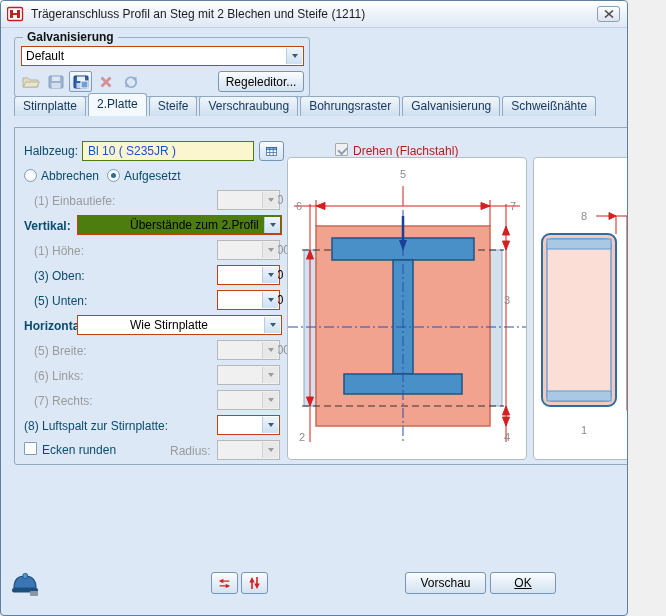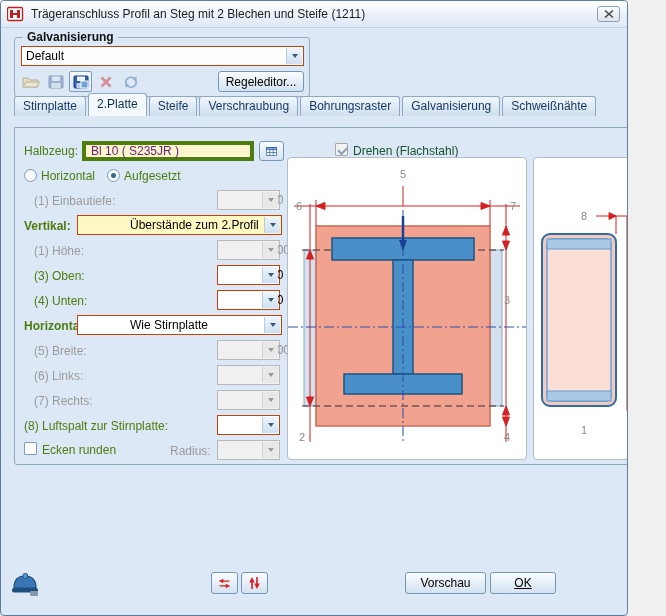--- a/index.html
+++ b/index.html
@@ -72,54 +72,54 @@
   .tab.active{
     height:23px;line-height:21px;background:#f4f9fd;color:#0c2f55;
   }
 
   
   .content{
     position:absolute;left:13px;top:126px;width:639px;height:338px;
     border:1px solid #8fa9c2;border-radius:0 3px 3px 3px;background:#dce8f5;
   }
 
-  .lbl{font-size:12px;color:#4d7c0f;white-space:nowrap;}
+  .lbl{font-size:12px;color:#0c4a6e;white-space:nowrap;}
   .lbl.strong{font-weight:bold;}
-  .dimtext{color:#14532d;}
+  .dimtext{color:#b91c1c;}
 
   
   .combo{
     position:relative;height:20px;background:#fff;
     border:1px solid #c2410c;font-size:12px;display:flex;align-items:center;
   }
   .combo .combo-text{
     padding:0 18px 0 4px;overflow:hidden;white-space:nowrap;color:#000;
   }
   .combo .arrow{
     position:absolute;right:1px;top:1px;bottom:1px;width:16px;
     background:linear-gradient(#eef5fc,#cfe0f2);border-left:1px solid #b7cce2;
     display:flex;align-items:center;justify-content:center;
   }
   .combo .arrow::after{
     content:"";border-left:3.5px solid transparent;border-right:3.5px solid transparent;
     border-top:4.5px solid #3c5a74;
   }
-  .combo.tinted{background:#fef9c3;}
+  .combo.tinted{background:#4d7c0f;}
   .disabled .combo, .combo.disabled{
     background:#f0f0f0;border-color:#b9b9b9;
   }
   .disabled .combo .combo-text{color:#8f8f8f;}
   .disabled .combo .arrow{background:#e8e8e8;border-left-color:#d2d2d2;}
   .disabled .combo .arrow::after{border-top-color:#9a9a9a;}
   .disabled .lbl{color:#9b9b9b;}
 
   
   .yellow-input{
-    position:absolute;height:20px;background:#fbf6cd;border:4px solid #4d7c0f;
-    font-size:12px;display:flex;align-items:center;padding:0 5px;color:#701a75;
+    position:absolute;height:20px;background:#fbf6cd;border:1px solid #4d7c0f;
+    font-size:12px;display:flex;align-items:center;padding:0 5px;color:#1d4ed8;
   }
 
   
   .checkbox{
     position:absolute;width:13px;height:13px;background:#fff;
     border:1px solid #7f9db9;border-radius:1px;
   }
   .checkbox.disabled{background:#f1f1f1;border-color:#a9a9a9;}
   .checkbox.checked::after{
     content:"";position:absolute;left:2px;top:2.5px;width:7px;height:3.5px;
@@ -256,21 +256,21 @@
         <rect x="0.5" y="0.5" width="15" height="3.5" fill="#7fb2e5" stroke="#2a5c9a"></rect>
         <line x1="5.5" y1="0.5" x2="5.5" y2="12.5" stroke="#2a5c9a"></line>
         <line x1="10.5" y1="0.5" x2="10.5" y2="12.5" stroke="#2a5c9a"></line>
         <line x1="0.5" y1="8" x2="15.5" y2="8" stroke="#2a5c9a"></line>
       </svg>
     </button>
     <span class="checkbox checked disabled" style="left:320px;top:15px;"></span>
     <span class="lbl dimtext" style="position:absolute;left:338px;top:16px;">Drehen (Flachstahl)</span>
 
     <span class="radio" style="left:9px;top:41px;"></span>
-    <span class="lbl" style="position:absolute;left:26px;top:41px;">Horizontal</span>
+    <span class="lbl" style="position:absolute;left:26px;top:41px;">Abbrechen</span>
     <span class="radio selected" style="left:92px;top:41px;"></span>
     <span class="lbl" style="position:absolute;left:109px;top:41px;">Aufgesetzt</span>
 
     <div class="form-row indent r0 disabled">
       <span class="lbl">(1) Einbautiefe:</span>
       <div class="combo">
         <span class="combo-text">10</span>
         <span class="arrow"></span>
       </div>
     </div>
@@ -293,21 +293,21 @@
 
     <div class="form-row indent r3">
       <span class="lbl">(3) Oben:</span>
       <div class="combo">
         <span class="combo-text">10</span>
         <span class="arrow"></span>
       </div>
     </div>
 
     <div class="form-row indent r4">
-      <span class="lbl">(4) Unten:</span>
+      <span class="lbl">(5) Unten:</span>
       <div class="combo">
         <span class="combo-text">10</span>
         <span class="arrow"></span>
       </div>
     </div>
 
     <div class="form-row wide r5">
       <span class="lbl strong">Horizontal:</span>
       <div class="combo">
         <span class="combo-text">Wie Stirnplatte</span>

